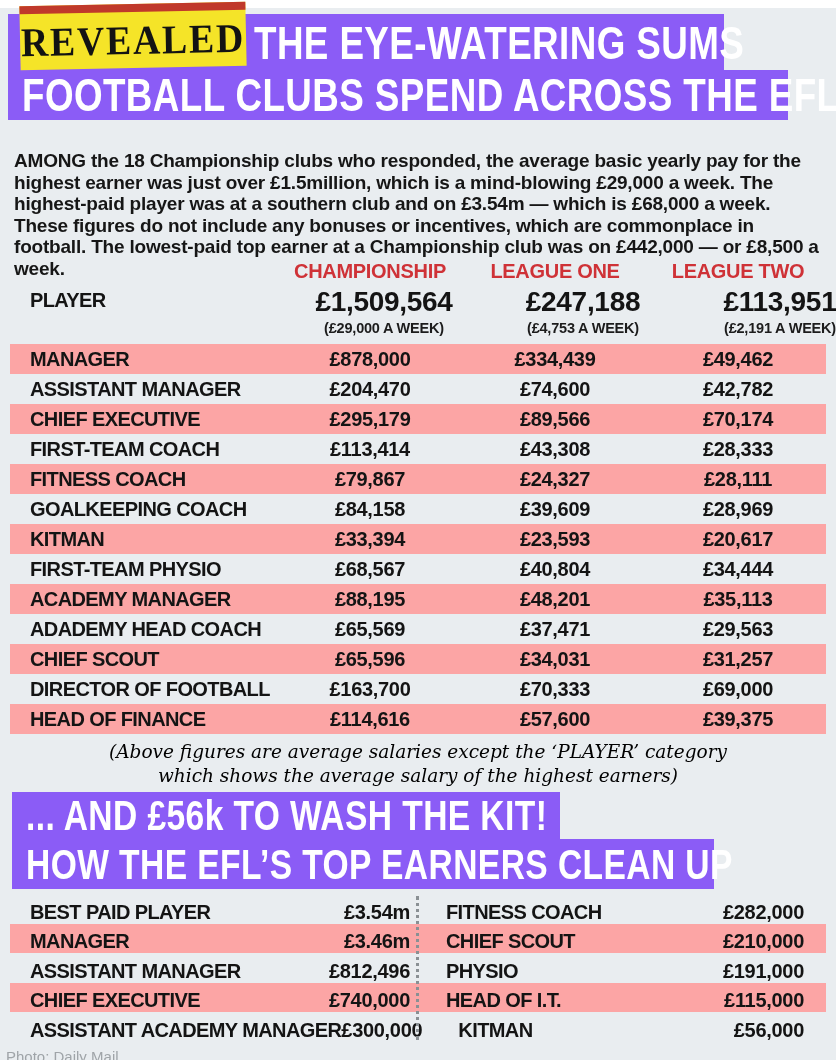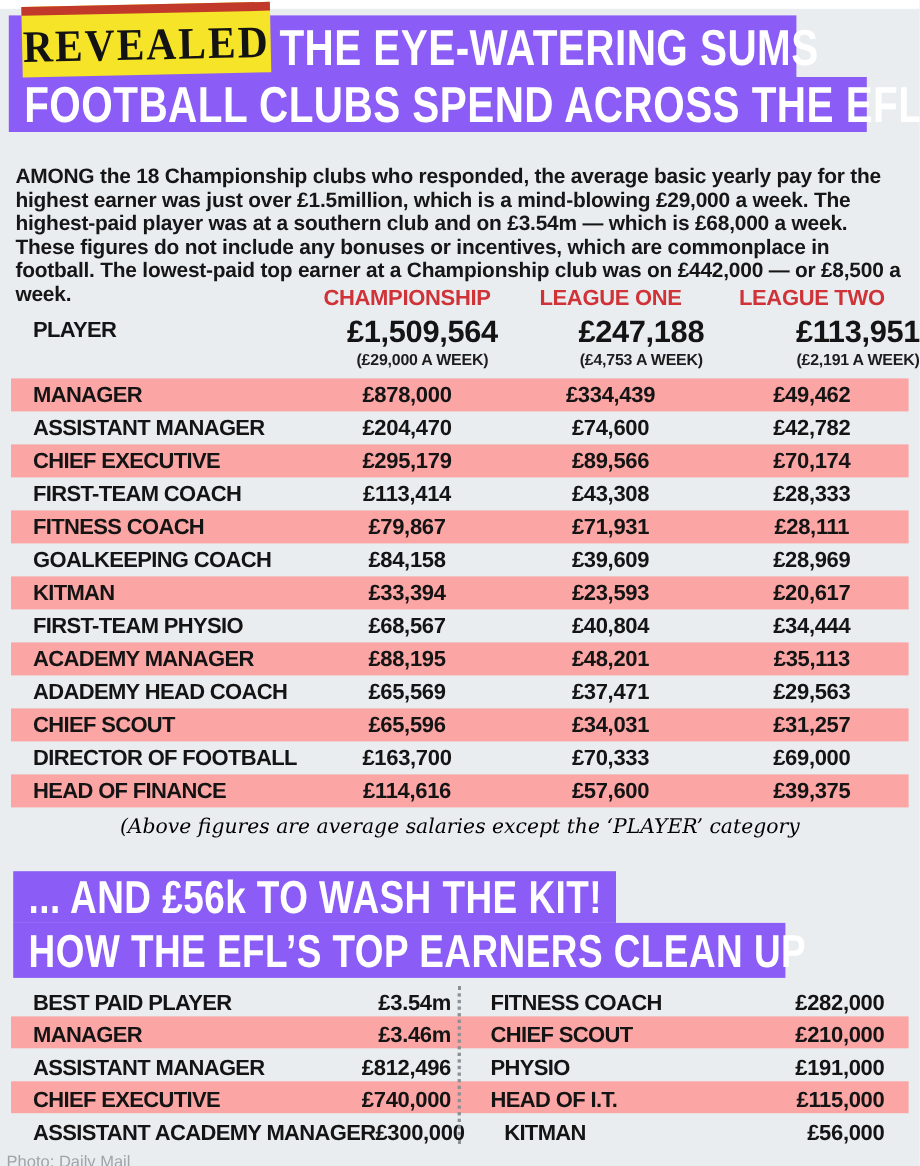--- a/index.html
+++ b/index.html
@@ -154,21 +154,21 @@
       </div>
       <div class="t1-grid t1-row">
         <div class="lbl">FIRST-TEAM COACH</div>
         <div class="val">£113,414</div>
         <div class="val">£43,308</div>
         <div class="val">£28,333</div>
       </div>
       <div class="t1-grid t1-row striped">
         <div class="lbl">FITNESS COACH</div>
         <div class="val">£79,867</div>
-        <div class="val">£71,931</div>
+        <div class="val">£24,327</div>
         <div class="val">£28,111</div>
       </div>
       <div class="t1-grid t1-row">
         <div class="lbl">GOALKEEPING COACH</div>
         <div class="val">£84,158</div>
         <div class="val">£39,609</div>
         <div class="val">£28,969</div>
       </div>
       <div class="t1-grid t1-row striped">
         <div class="lbl">KITMAN</div>
@@ -210,20 +210,21 @@
         <div class="lbl">HEAD OF FINANCE</div>
         <div class="val">£114,616</div>
         <div class="val">£57,600</div>
         <div class="val">£39,375</div>
       </div>
     </div>
   </div>
 
   <div class="footnote">
     <div>(Above figures are average salaries except the ‘PLAYER’ category</div>
+    <div>which shows the average salary of the highest earners)</div>
   </div>
 
   <div class="banner banner3">
     <span class="banner-text">... AND £56k TO WASH THE KIT!</span>
   </div>
   <div class="banner banner4">
     <span class="banner-text">HOW THE EFL’S TOP EARNERS CLEAN UP</span>
   </div>
 
   <div class="t2">

